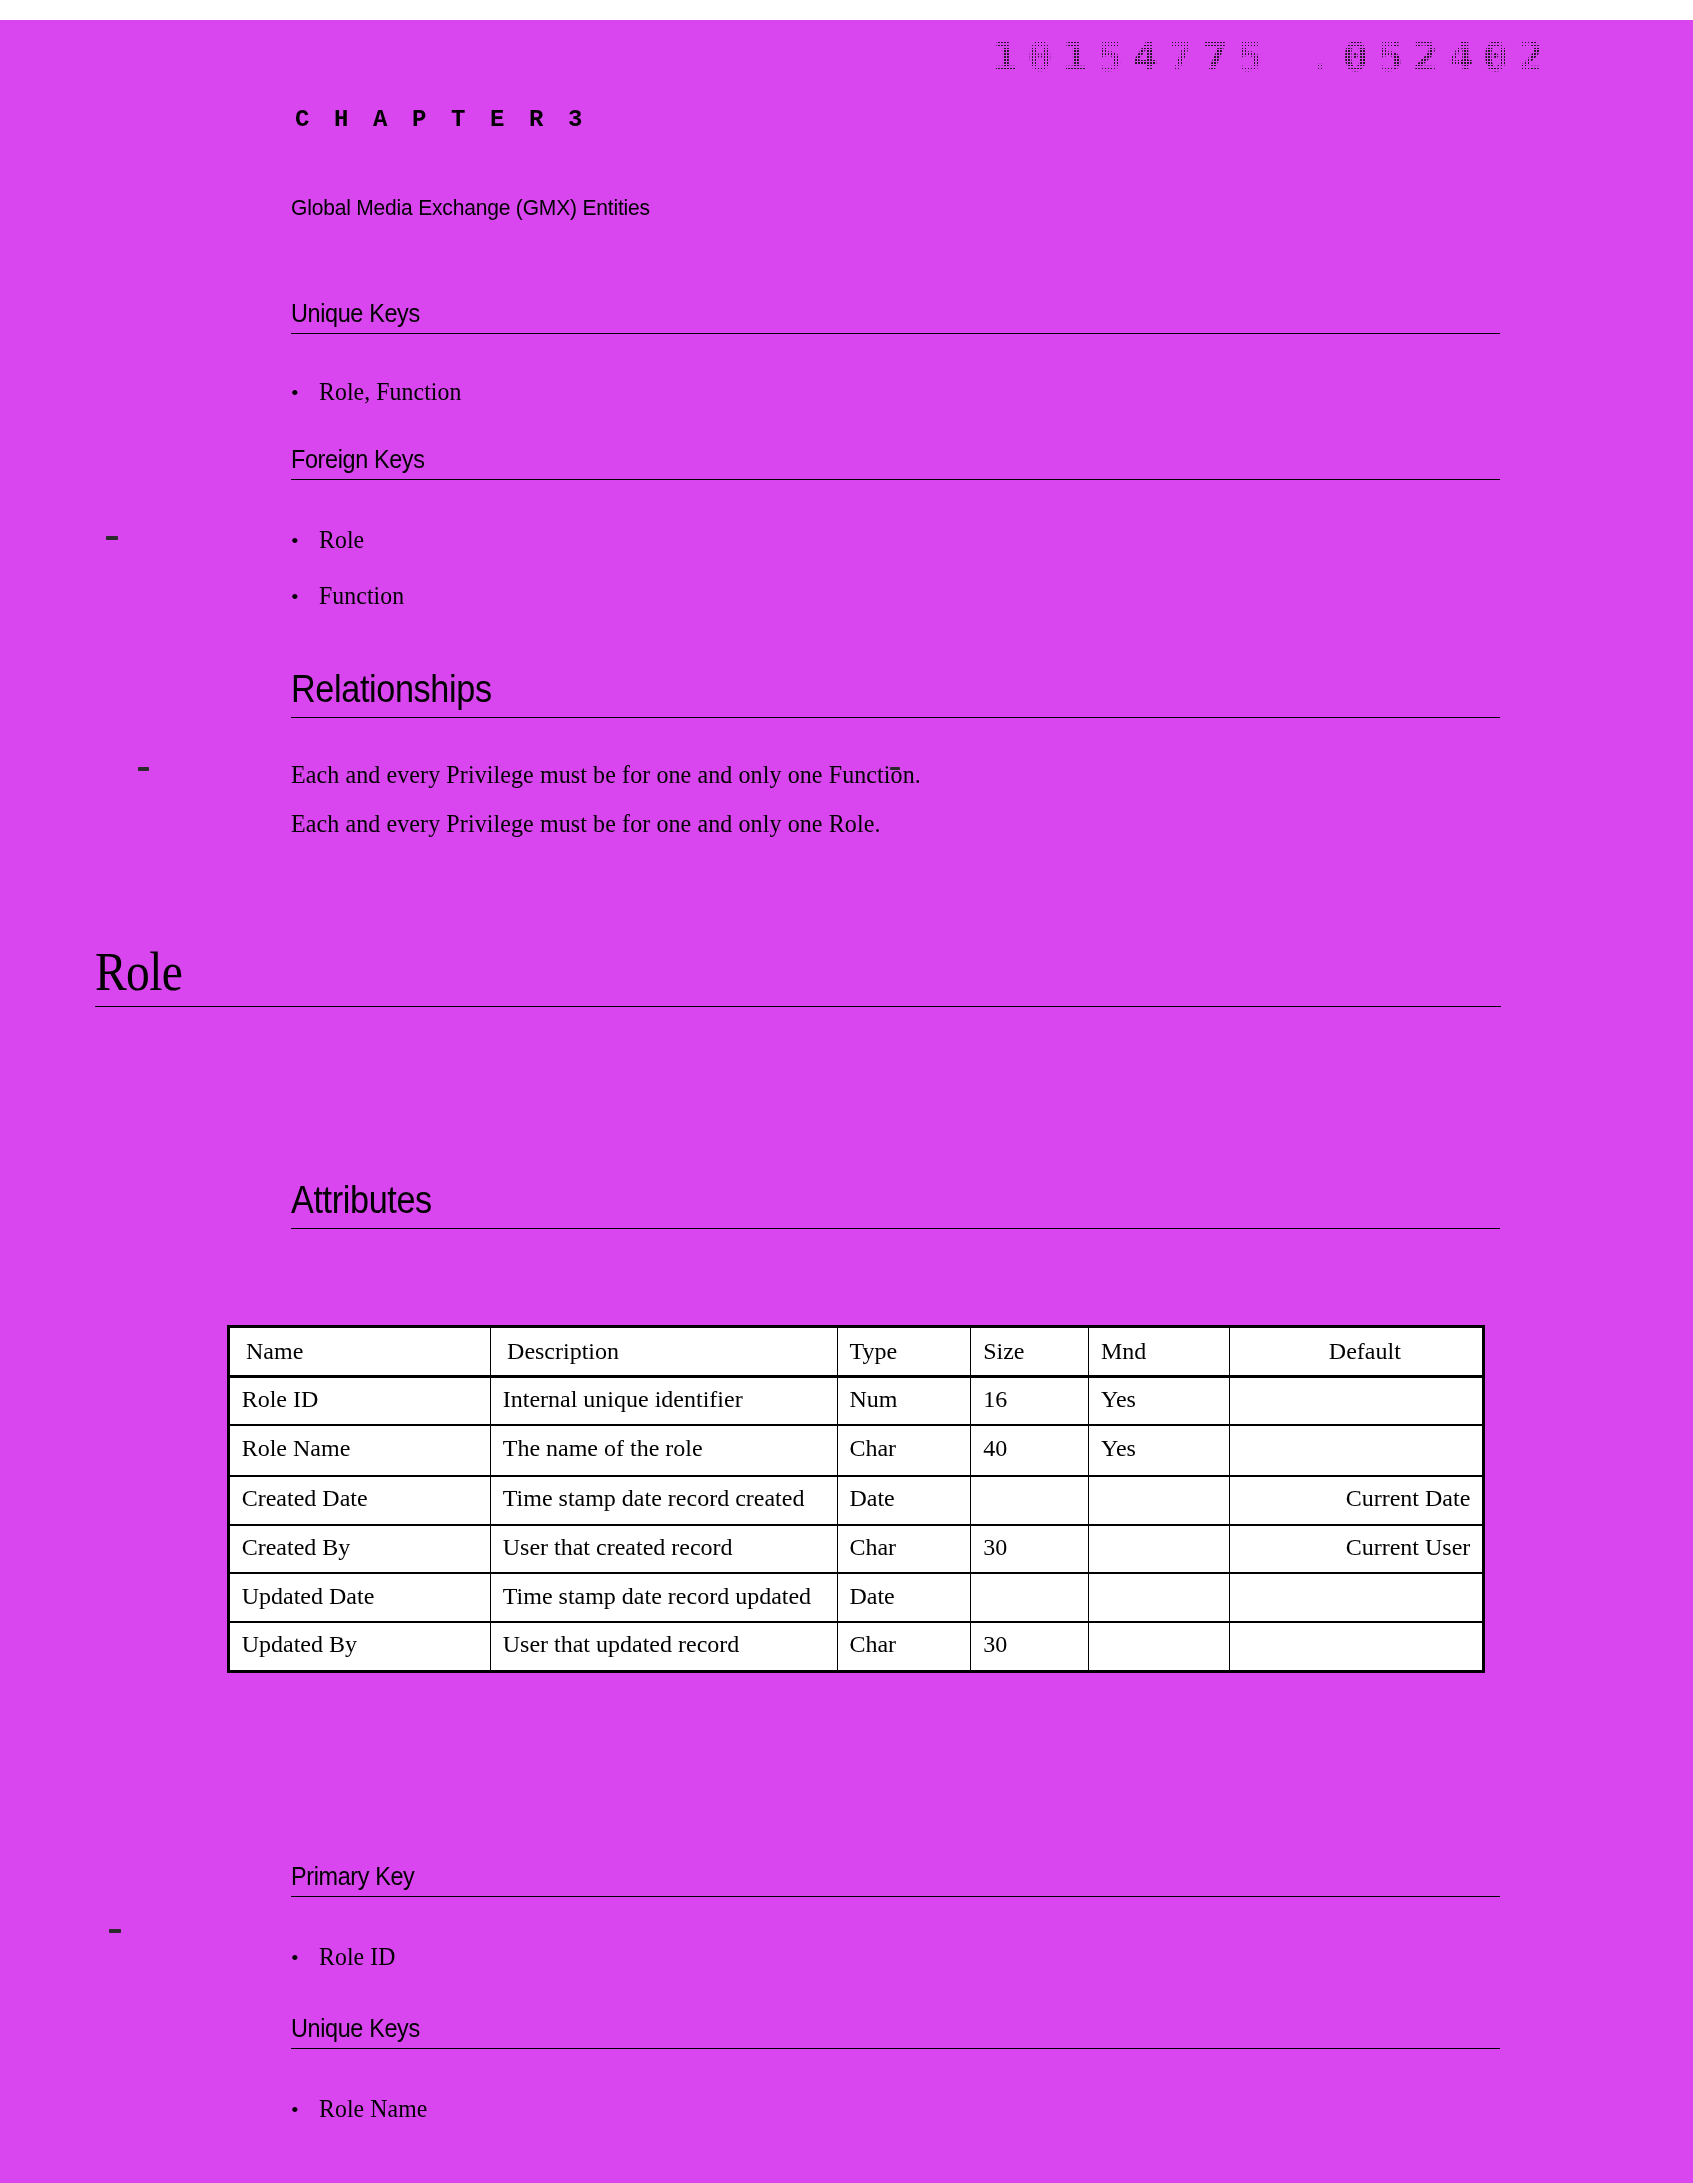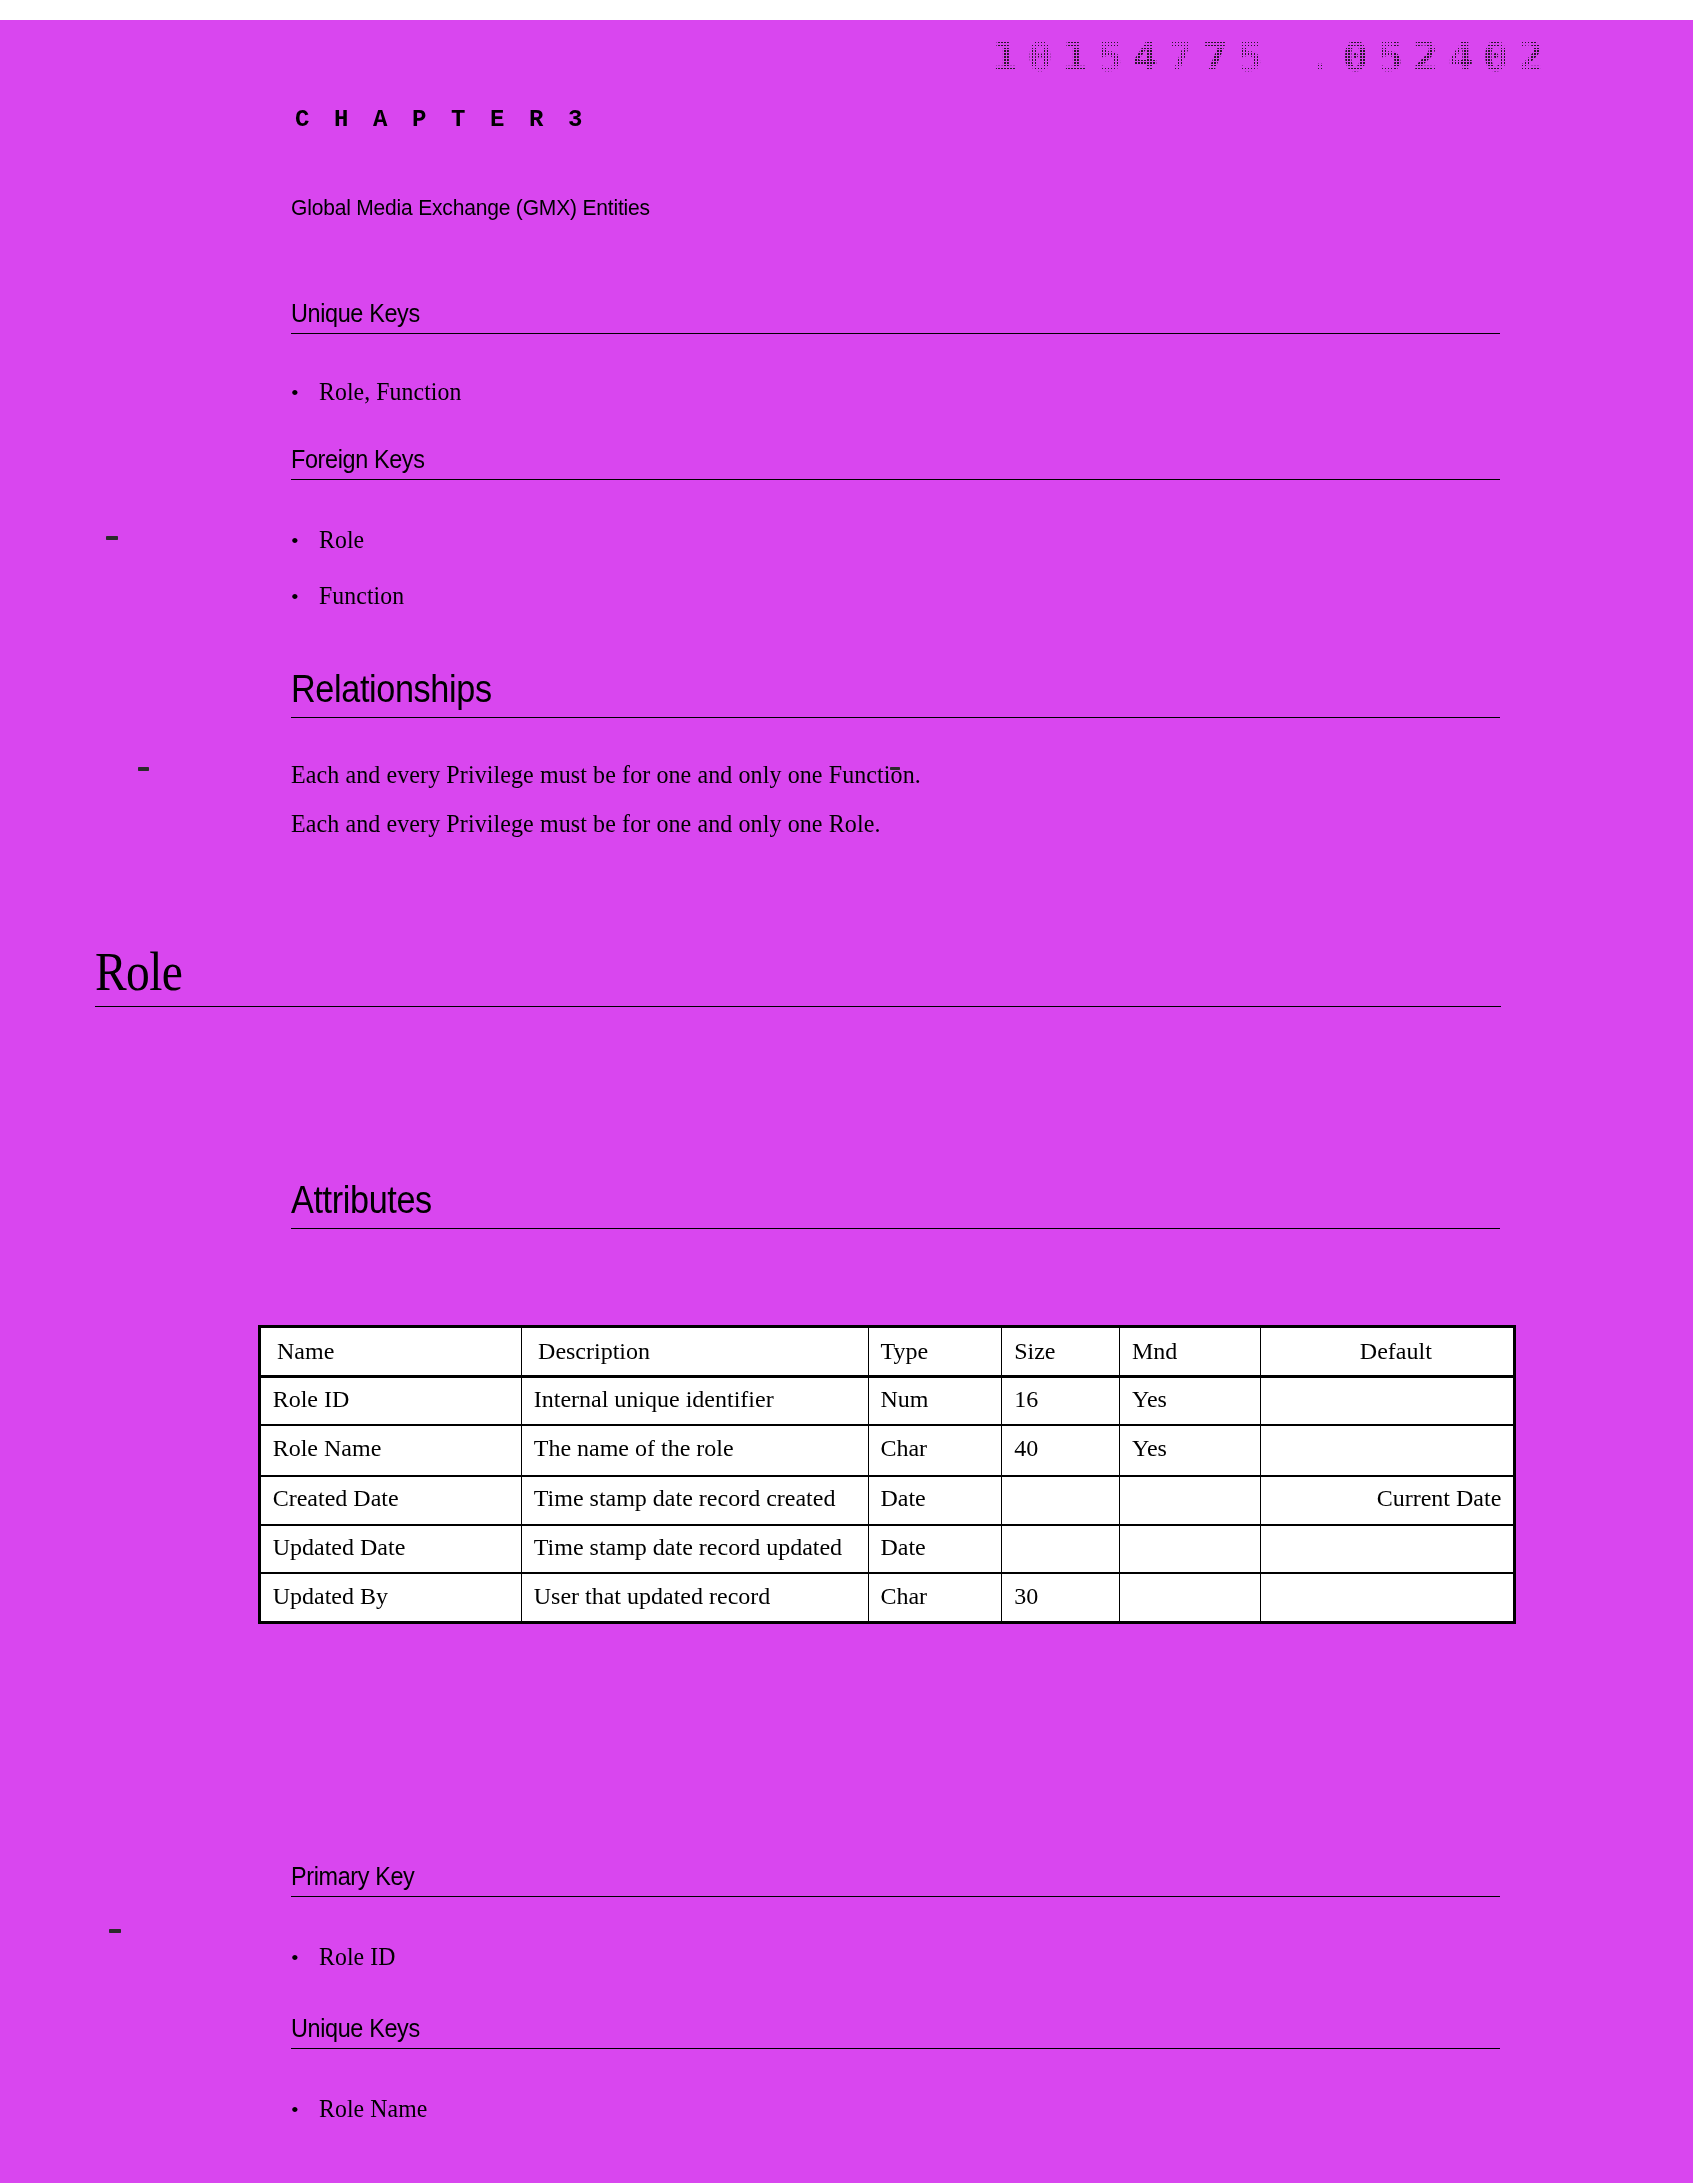--- a/index.html
+++ b/index.html
@@ -142,21 +142,21 @@
     letter-spacing: 0.1px;
   }
   .para-narrow {
     transform: scaleX(0.96);
     transform-origin: left top;
   }
 
   
   .attr-table {
     position: absolute;
-    left: 258px;
+    left: 227px;
     top: 1305px;
     width: 1258px;
     border-collapse: collapse;
     border: 3.6px solid #000;
     font-family: "Liberation Serif", serif;
     font-size: 24px;
     background: #fff;
   }
   .attr-table td, .attr-table th {
     border: 1.5px solid #000;
@@ -286,20 +286,28 @@
       </tr>
       <tr>
         <td class="c-name">Created Date</td>
         <td class="c-desc">Time stamp date record created</td>
         <td class="c-type">Date</td>
         <td class="c-size"></td>
         <td class="c-mnd"></td>
         <td class="c-def">Current Date</td>
       </tr>
       <tr>
+        <td class="c-name">Created By</td>
+        <td class="c-desc">User that created record</td>
+        <td class="c-type">Char</td>
+        <td class="c-size">30</td>
+        <td class="c-mnd"></td>
+        <td class="c-def">Current User</td>
+      </tr>
+      <tr>
         <td class="c-name">Updated Date</td>
         <td class="c-desc">Time stamp date record updated</td>
         <td class="c-type">Date</td>
         <td class="c-size"></td>
         <td class="c-mnd"></td>
         <td class="c-def"></td>
       </tr>
       <tr>
         <td class="c-name">Updated By</td>
         <td class="c-desc">User that updated record</td>

